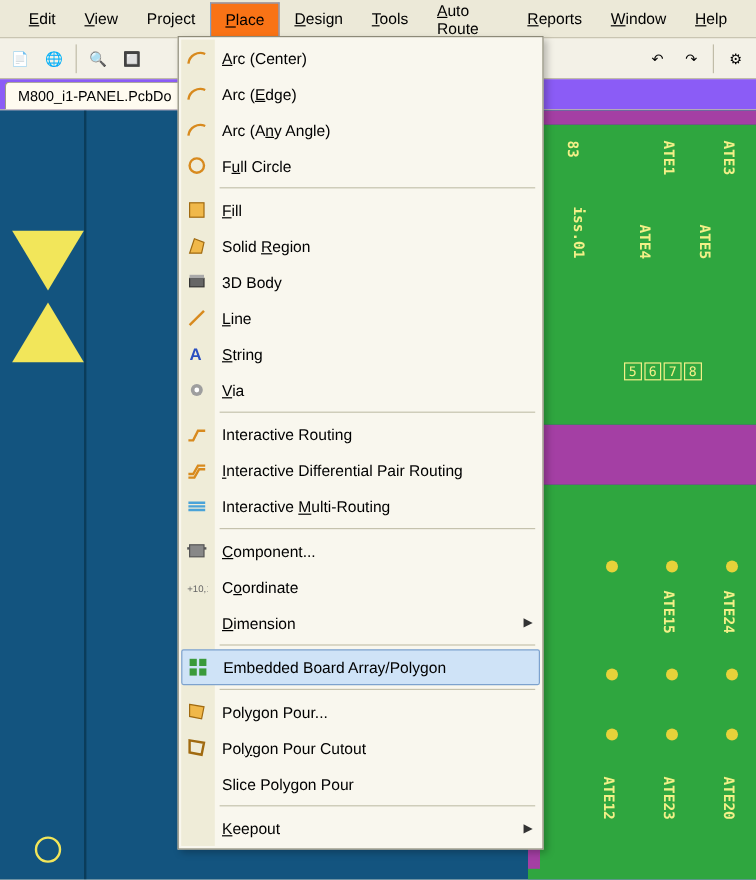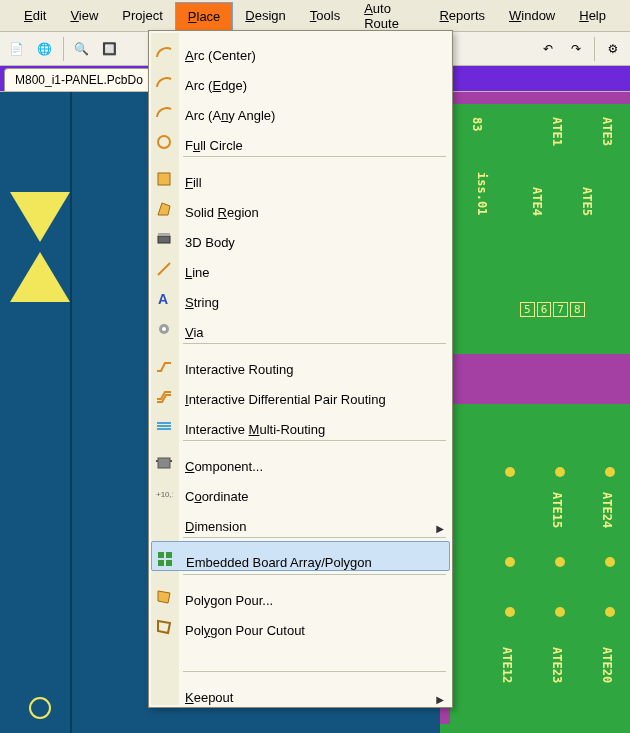--- a/index.html
+++ b/index.html
@@ -44,21 +44,21 @@
   .toolbar .btn {
     width: 26px; height: 26px;
     display: flex; align-items: center; justify-content: center;
     border: 1px solid transparent;
     border-radius: 2px;
   }
   .toolbar .sep {
     width: 1px; height: 24px; background: #c0bca8; margin: 0 3px;
   }
   .tabstrip {
-    background: #6d28d9;
+    background: #8b5cf6;
     border-bottom: 1px solid #c0bca8;
     padding: 2px 4px 0 4px;
     height: 26px;
     display: flex;
     align-items: flex-end;
   }
   .tab {
     background: #fffbf0;
     border: 1px solid #9d9a85;
     border-bottom: none;
@@ -102,21 +102,21 @@
     position: absolute;
     left: 148px; top: 30px;
     width: 305px;
     background: #f9f7ee;
     border: 1px solid #8d8a78;
     box-shadow: 3px 3px 6px rgba(0,0,0,.25);
     padding: 2px;
     z-index: 50;
   }
   .dropdown .row {
-    display: flex; align-items: flex-end;
+    display: flex; align-items: center;
     height: 30px;
     padding: 0 6px 0 2px;
     gap: 10px;
   }
   .dropdown .row.highlight {
     background: #cfe3f7;
     border: 1px solid #7da2ce;
     border-radius: 2px;
   }
   .dropdown .row .ico {
@@ -395,20 +395,21 @@
       <div class="row">
         <span class="ico">
           <svg width="18" height="18" viewBox="0 0 18 18">
             <polygon points="3,3 15,5 13,15 3,13" fill="none" stroke="#a06a10" stroke-width="2"></polygon>
           </svg>
         </span>
         <span class="lbl">Pol<u>y</u>gon Pour Cutout</span>
       </div>
       <div class="row">
         <span class="ico"></span>
+        <span class="lbl">Slice Polygon Pour</span>
       </div>
       <div class="divider"></div>
       <div class="row">
         <span class="ico"></span>
         <span class="lbl"><u>K</u>eepout</span>
         <span class="arrow">▶</span>
       </div>
     </div>
 </div>
 

